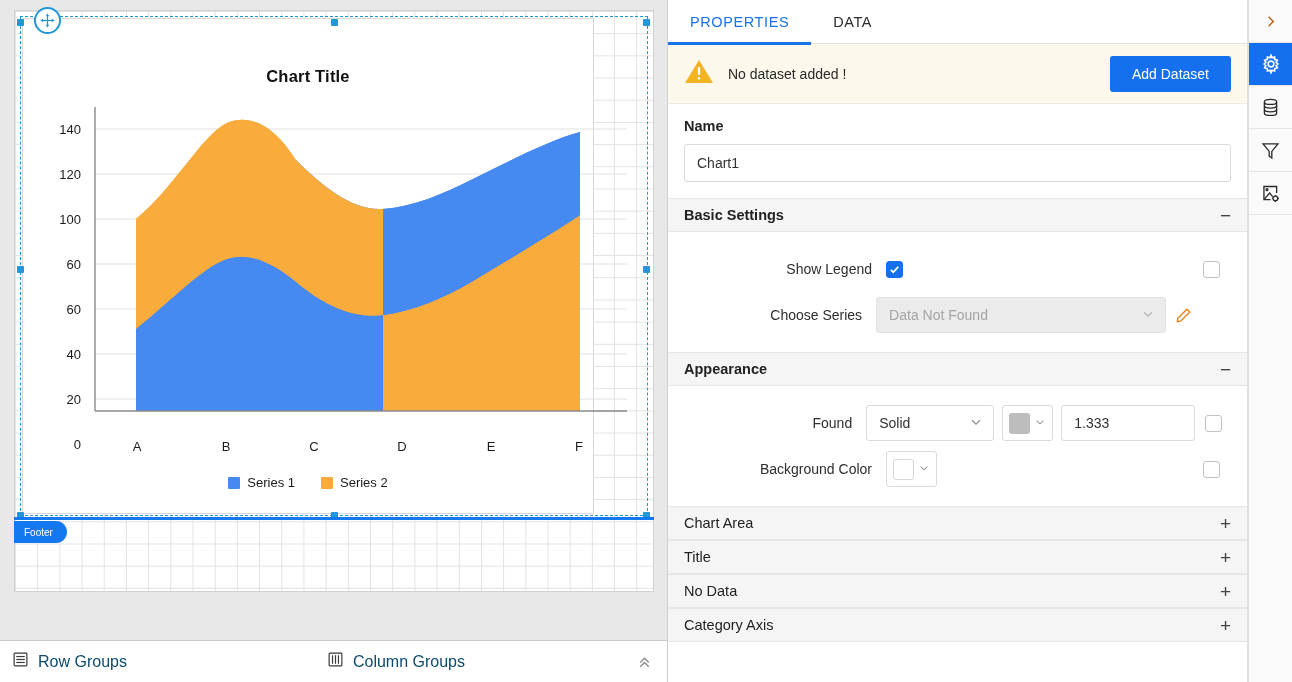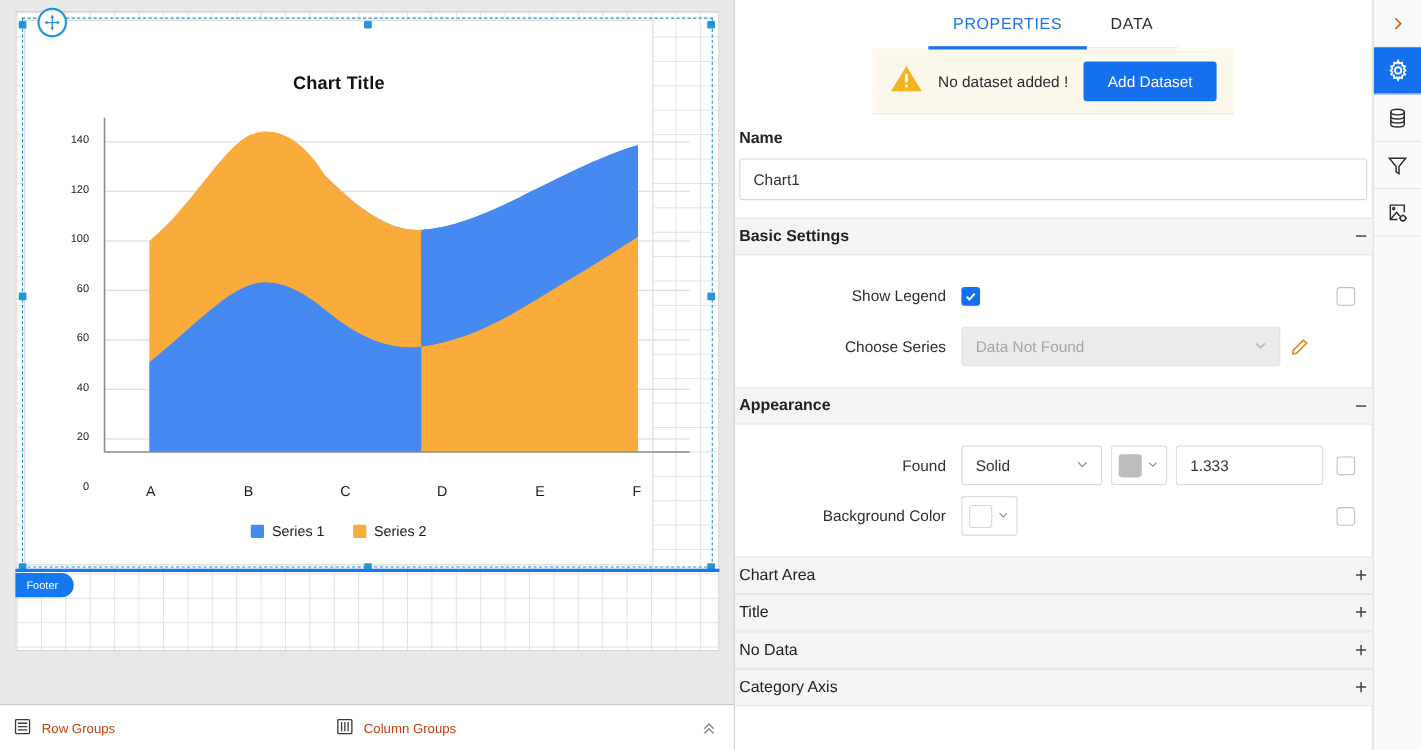--- a/index.html
+++ b/index.html
@@ -60,21 +60,21 @@
   }
 
   
   .chart-title {
     position: absolute; top: 48px; left: 0; width: 100%;
     text-align: center; font-size: 16.5px; font-weight: bold;
     color: #111111; letter-spacing: .2px;
   }
   .plot-svg { position: absolute; left: 0; top: 0; }
   .ytick {
-    position: absolute; font-size: 10px; color: #1b1b1b;
+    position: absolute; font-size: 13px; color: #1b1b1b;
     text-align: right; width: 40px;
   }
   .xtick {
     position: absolute; font-size: 13px; color: #1b1b1b;
     text-align: center; width: 30px; top: 420px;
   }
   .legend {
     position: absolute; top: 456px; left: 0; width: 100%;
     display: flex; justify-content: center; gap: 26px;
     align-items: center;
@@ -95,31 +95,30 @@
     display: flex; align-items: center;
     border-radius: 0 11px 11px 0;
   }
 
   
   .statusbar {
     height: 42px; border-top: 1px solid #c9c9c9;
     background: #ffffff; display: flex; align-items: center;
     position: relative; flex: none;
   }
-  .sb-group { display: flex; align-items: center; gap: 9px; font-size: 12px; color: #c2410c; }
+  .sb-group { display: flex; align-items: center; gap: 9px; font-size: 16px; color: #0c4a6e; }
   .sb-row { margin-left: 12px; }
   .sb-col { margin-left: 200px; }
   .sb-collapse { position: absolute; right: 14px; top: 13px; cursor: pointer; }
 
   
   .props {
     width: 580px; height: 682px; background: #ffffff;
     display: flex; flex-direction: column;
     border-right: 1px solid #e0e0e0;
-    align-items: center;
   }
   .tabs { height: 44px; display: flex; border-bottom: 1px solid #e3e3e3; flex: none; }
   .tab {
     padding: 0 22px; height: 44px; display: flex; align-items: center;
     font-size: 14.5px; letter-spacing: .6px; color: #2c2c2c; cursor: pointer;
     position: relative;
   }
   .tab.active { color: #1a73e8; }
   .tab.active::after {
     content: ""; position: absolute; left: 0; right: 0; bottom: -1px;

